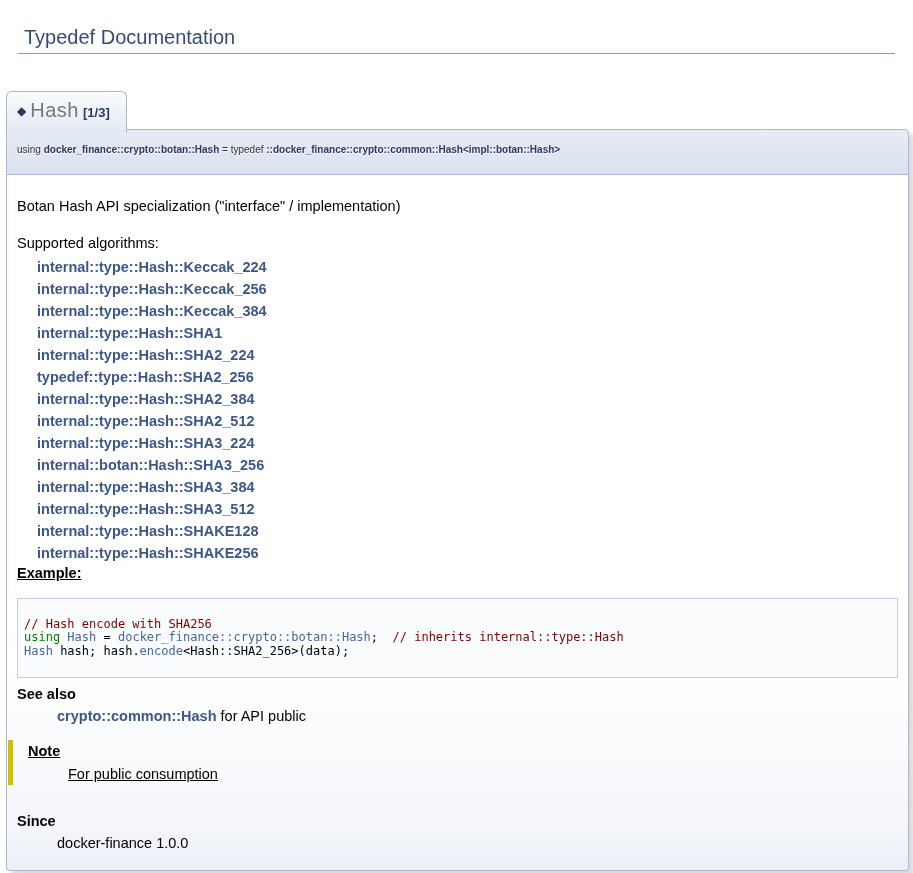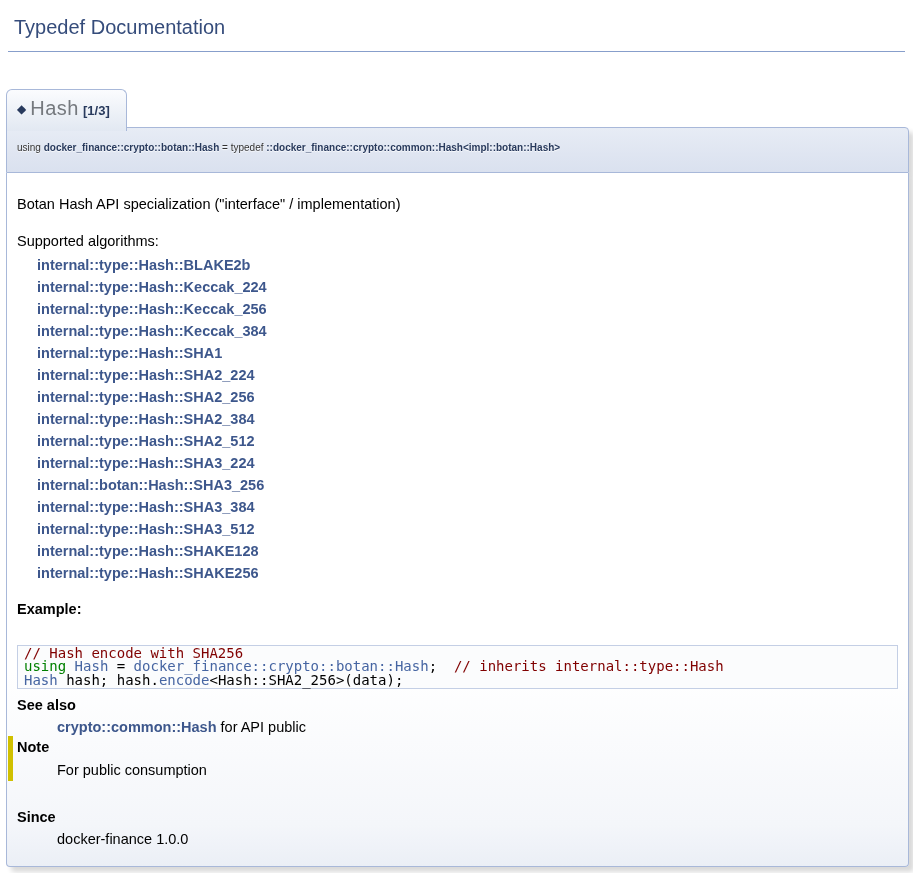--- a/index.html
+++ b/index.html
@@ -9,22 +9,22 @@
     background: #ffffff;
     font-family: "Liberation Sans", "DejaVu Sans", sans-serif;
     font-size: 14.5px;
     line-height: 17px;
     color: #000000;
     overflow: hidden;
   }
 
   
   h2.groupheader {
-    margin: 8px;
-    padding: 8px 0 12px 6px;
+    margin: 18px;
+    padding: 8px 0 4px 6px;
     font-size: 20px;
     line-height: 23px;
     font-weight: 500;
     color: #354C7B;
     border-bottom: 1px solid #879ECB;
   }
 
   
   .tab-row { margin: 37px 0 0 6px; height: 38px; }
   .memtitle {
@@ -74,47 +74,49 @@
   p.algo-label  { margin-top: 20px; }
 
   .algo-list { margin: 4px 0 0 20px; }
   .algo-item {
     line-height: 22px;
     font-weight: bold;
     color: #3D578C;
     cursor: pointer;
   }
 
-  p.example-label { margin-top: 17px; font-weight: bold; }
+  p.example-label { margin-top: 1px; font-weight: bold; text-decoration: underline; }
 
   
   .fragment {
-    margin-top: 27px;
+    margin-top: 16px;
     border: 1px solid #C4CFE5;
     background: #FBFCFD;
-    padding: 1px 6px;
+    padding: 19px 6px;
     font-family: "DejaVu Sans Mono", "Liberation Mono", monospace;
-    font-size: 14px;
+    font-size: 12px;
     line-height: 13.4px;
   }
   .code-line { white-space: pre; }
   .kw   { color: #008000; }
   .cmt  { color: #800000; }
   .clink { color: #4665A2; cursor: pointer; }
 
   
   dl { margin: 0; padding: 0; }
   dl dt { font-weight: bold; }
   dl dd { margin: 5px 0 0 40px; }
 
   dl.see   { margin-top: 8px; }
   dl.note  {
+    margin-top: 15px;
     margin-left: -9px;
     border-left: 5px solid #D0C000;
-    padding: 3px 0 2px 4px;
+    padding: 3px 0 2px 15px;
+    text-decoration: underline;
   }
   dl.note dd { margin-top: 6px; }
   dl.since { margin-top: 28px; }
 
   .el-link { font-weight: bold; color: #3D578C; cursor: pointer; }
 </style>
 </head>
 <body>
 
 <h2 class="groupheader">Typedef Documentation</h2>
@@ -131,27 +133,26 @@
 
   <div class="memproto"><span>using </span><span class="decl-name">docker_finance::crypto::botan::Hash</span><span> = typedef </span><span class="decl-name">::docker_finance::crypto::common::Hash&lt;impl::botan::Hash&gt;</span></div>
 
   <div class="memdoc">
 
     <p class="description">Botan Hash API specialization ("interface" / implementation)</p>
 
     <p class="algo-label">Supported algorithms:</p>
 
     <div class="algo-list">
-      <div class="algo-item">internal::type::Hash::BLAKE2b</div>
       <div class="algo-item">internal::type::Hash::Keccak_224</div>
       <div class="algo-item">internal::type::Hash::Keccak_256</div>
       <div class="algo-item">internal::type::Hash::Keccak_384</div>
       <div class="algo-item">internal::type::Hash::SHA1</div>
       <div class="algo-item">internal::type::Hash::SHA2_224</div>
-      <div class="algo-item">internal::type::Hash::SHA2_256</div>
+      <div class="algo-item">typedef::type::Hash::SHA2_256</div>
       <div class="algo-item">internal::type::Hash::SHA2_384</div>
       <div class="algo-item">internal::type::Hash::SHA2_512</div>
       <div class="algo-item">internal::type::Hash::SHA3_224</div>
       <div class="algo-item">internal::botan::Hash::SHA3_256</div>
       <div class="algo-item">internal::type::Hash::SHA3_384</div>
       <div class="algo-item">internal::type::Hash::SHA3_512</div>
       <div class="algo-item">internal::type::Hash::SHAKE128</div>
       <div class="algo-item">internal::type::Hash::SHAKE256</div>
     </div>
 

